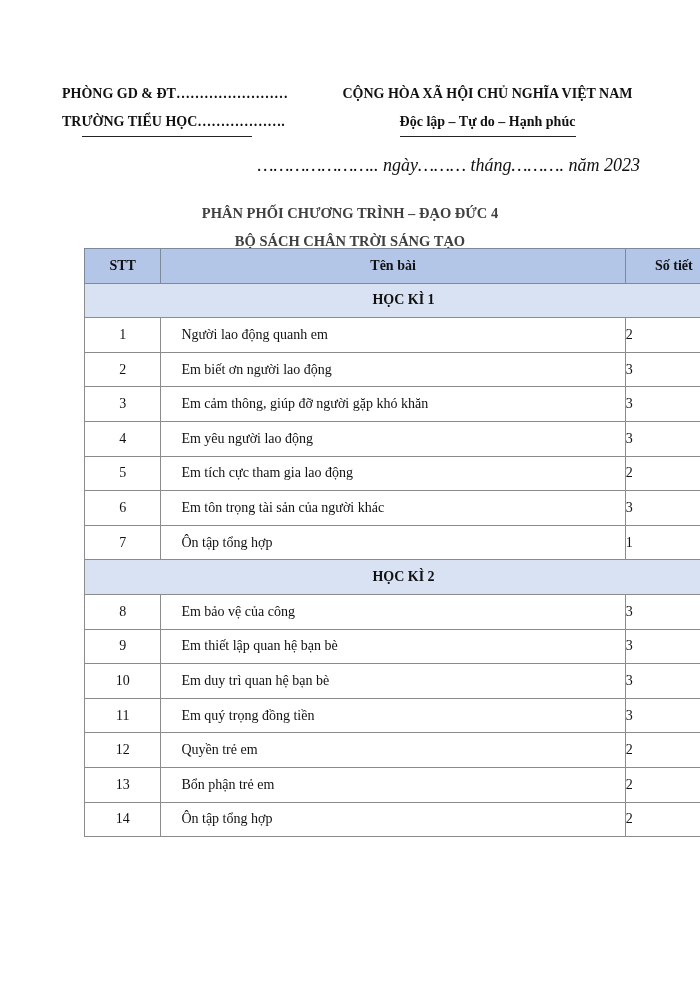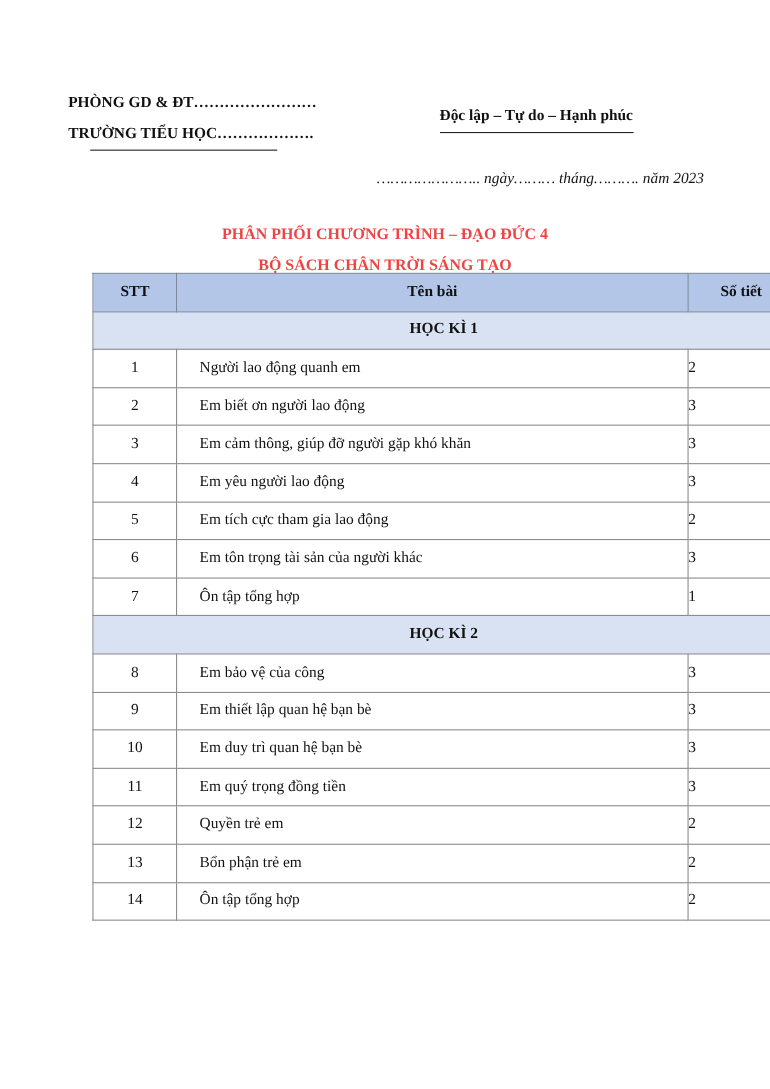--- a/index.html
+++ b/index.html
@@ -8,23 +8,23 @@
 
   .hdr-left, .hdr-right { position: absolute; top: 86px; font-weight: bold; font-size: 14px; line-height: 16px; }
   .hdr-left { left: 62px; }
   .hdr-left .line2 { margin-top: 12px; }
   .hdr-left .underline { width: 170px; height: 1px; background: #222; margin: 6px 0 0 20px; }
 
   .hdr-right { left: 330px; width: 315px; text-align: center; }
   .hdr-right .line2 { margin-top: 12px; }
   .hdr-right .underline { width: 176px; height: 1px; background: #222; margin: 6px auto 0 auto; }
 
-  .date-line { position: absolute; top: 155px; right: 60px; font-style: italic; font-size: 14px; }
+  .date-line { position: absolute; top: 155px; right: 60px; font-style: italic; font-size: 18px; }
 
-  .title { position: absolute; left: 0; width: 700px; text-align: center; color: #ef4444; font-weight: bold; font-size: 14.5px; }
+  .title { position: absolute; left: 0; width: 700px; text-align: center; color: #404040; font-weight: bold; font-size: 14.5px; }
   .title.t1 { top: 205px; }
   .title.t2 { top: 233px; }
 
   table.program { position: absolute; left: 84px; top: 248px; width: 639px; border-collapse: collapse; font-size: 14px; }
   table.program td, table.program th { border: 1px solid #8c8c8c; height: 34.6px; }
   table.program th { background: #b4c6e7; font-weight: bold; border-color: #7d8a9c; }
   .col-stt { width: 66px; text-align: center; }
   .col-name { width: 401px; text-align: left; padding-left: 20px; }
   .col-count { width: 84px; }
   table.program th.col-name { text-align: center; padding-left: 0; margin-top: 40px; }
@@ -33,20 +33,21 @@
 </head>
 <body>
 
 <div class="hdr-left">
   <div>PHÒNG GD &amp; ĐT……………………</div>
   <div class="line2">TRƯỜNG TIỂU HỌC……………….</div>
   <div class="underline"></div>
 </div>
 
 <div class="hdr-right">
+  <div>CỘNG HÒA XÃ HỘI CHỦ NGHĨA VIỆT NAM</div>
   <div class="line2">Độc lập – Tự do – Hạnh phúc</div>
   <div class="underline"></div>
 </div>
 
 <div class="date-line">………………….. ngày……… tháng………. năm 2023</div>
 
 <div class="title t1">PHÂN PHỐI CHƯƠNG TRÌNH – ĐẠO ĐỨC 4</div>
 <div class="title t2">BỘ SÁCH CHÂN TRỜI SÁNG TẠO</div>
 
 <table class="program">

